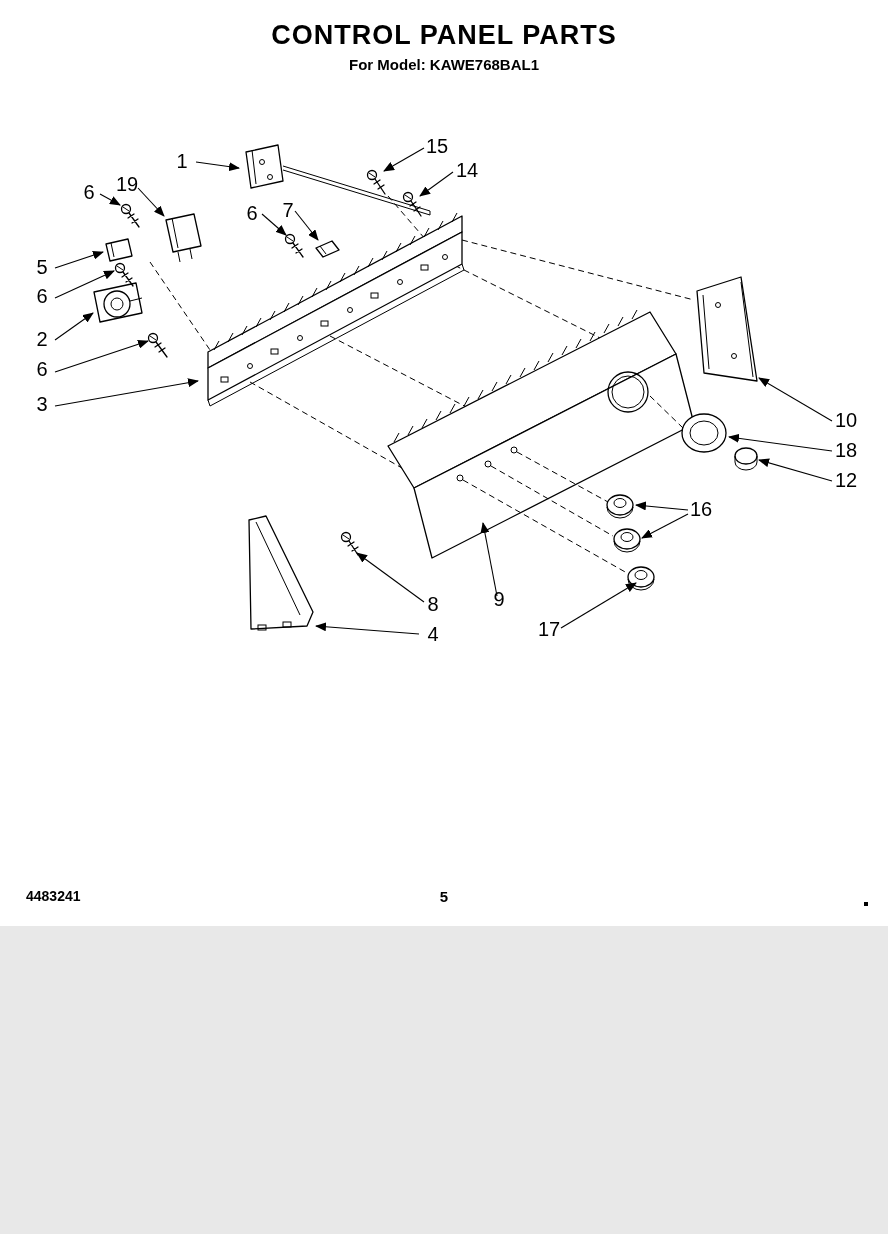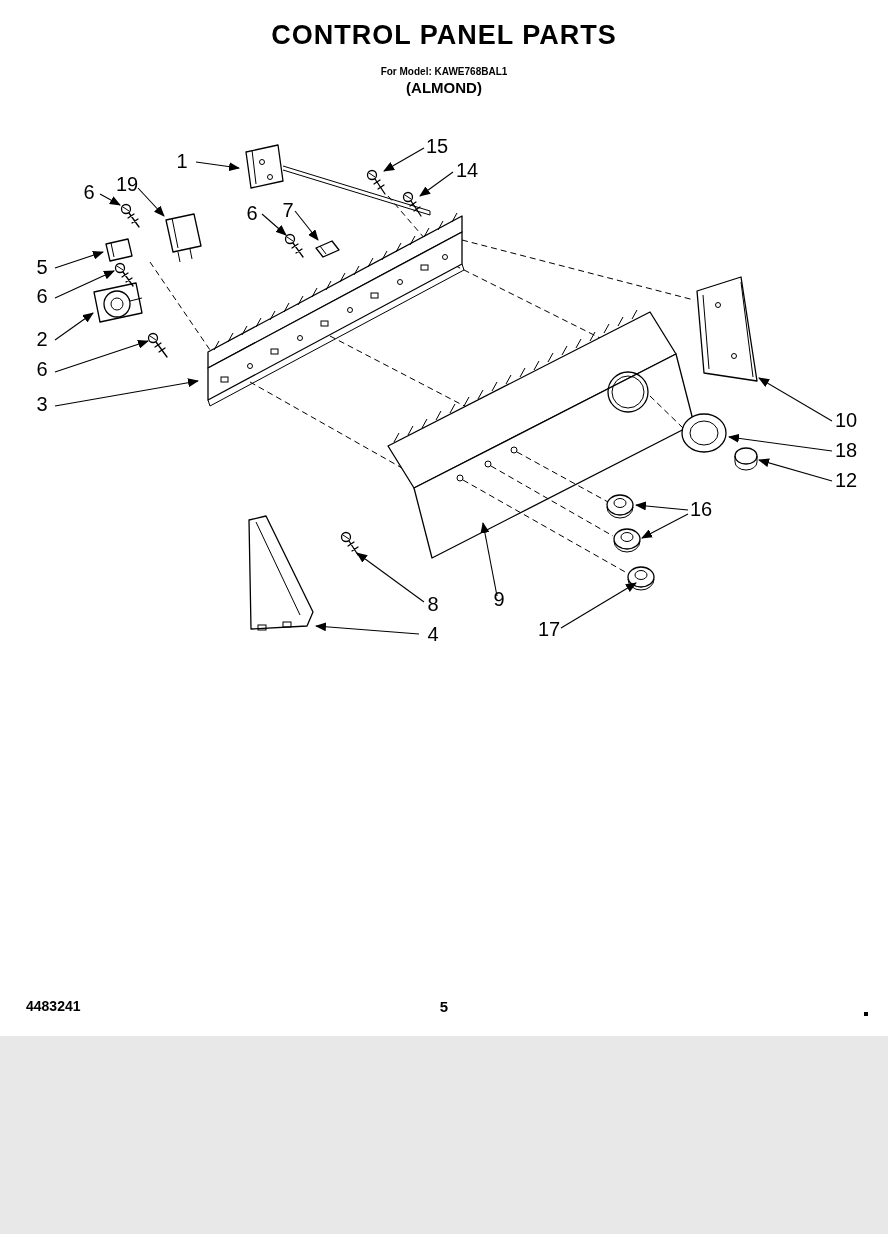--- a/index.html
+++ b/index.html
@@ -1,23 +1,23 @@
 <!DOCTYPE html>
 <html><head>
 <meta charset="utf-8">
 <style>
   html,body{margin:0;padding:0;background:#e8e8e8;}
   .page{
-    width:888px;height:1036px;position:relative;background:#ffffff;
+    width:888px;height:926px;position:relative;background:#ffffff;
     font-family:"Liberation Sans", sans-serif;color:#000;overflow:hidden;
     margin:0 auto;
   }
   .hdr{position:absolute;top:20px;left:0;width:100%;text-align:center;}
   .title{font-size:27px;font-weight:bold;letter-spacing:1px;}
-  .model{font-size:10px;font-weight:bold;margin-top:15px;}
+  .model{font-size:15px;font-weight:bold;margin-top:5px;}
   .finish{font-size:15px;font-weight:bold;margin-top:2px;}
   svg.diagram{position:absolute;left:0;top:0;}
   .docnum{position:absolute;left:26px;bottom:22px;font-weight:bold;font-size:14px;}
   .pagenum{position:absolute;left:0;width:100%;text-align:center;bottom:21px;font-weight:bold;font-size:15px;}
   .mark{position:absolute;right:20px;bottom:20px;width:4px;height:4px;background:#000;}
 
   .ln{fill:none;stroke:#000;stroke-width:1.3;stroke-linejoin:round;stroke-linecap:round;}
   .fw{fill:#fff;stroke:#000;stroke-width:1.3;stroke-linejoin:round;}
   .thin{fill:none;stroke:#000;stroke-width:1;}
   .leader{fill:none;stroke:#000;stroke-width:1.1;}
@@ -25,21 +25,20 @@
   .callout{font-family:"Liberation Sans", sans-serif;font-size:20px;fill:#000;text-anchor:middle;}
 </style>
 </head>
 <body>
 
 <div class="page">
 
   <div class="hdr">
     <div class="title">CONTROL PANEL PARTS</div>
     <div class="model">For Model: KAWE768BAL1</div>
-    <div class="finish">(ALMOND)</div>
   </div>
 
   <svg class="diagram" width="888" height="1234" viewBox="0 0 888 1234">
     <defs>
       <marker id="ah" markerWidth="11" markerHeight="9" refX="10" refY="4.5" orient="auto" markerUnits="userSpaceOnUse">
         <path d="M0,0 L11,4.5 L0,9 Z" fill="#000"></path>
       </marker>
     </defs>
 
     <g>

